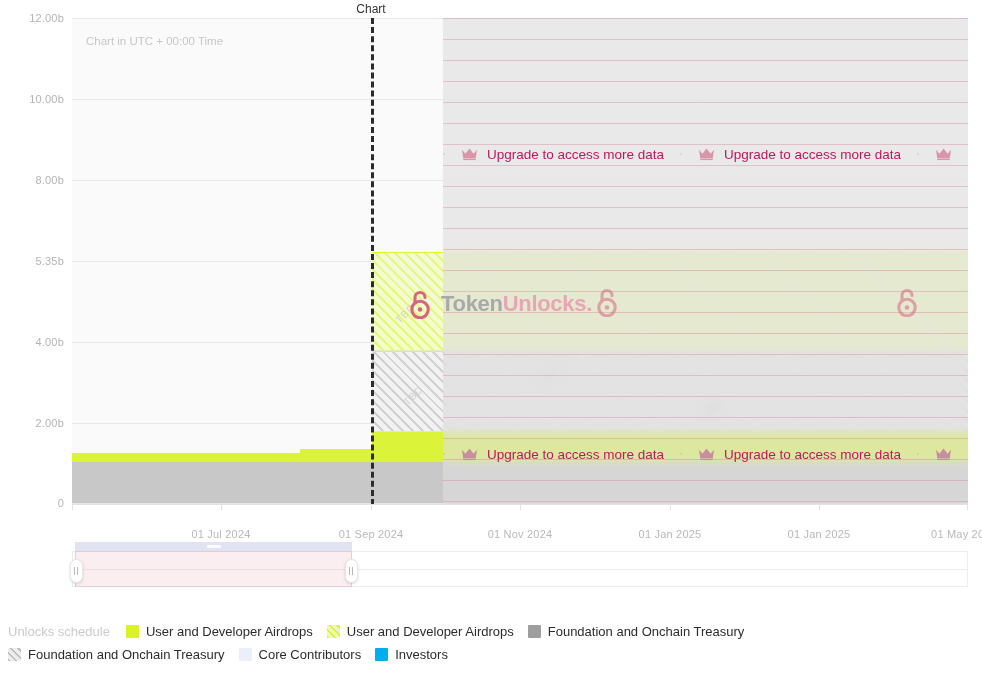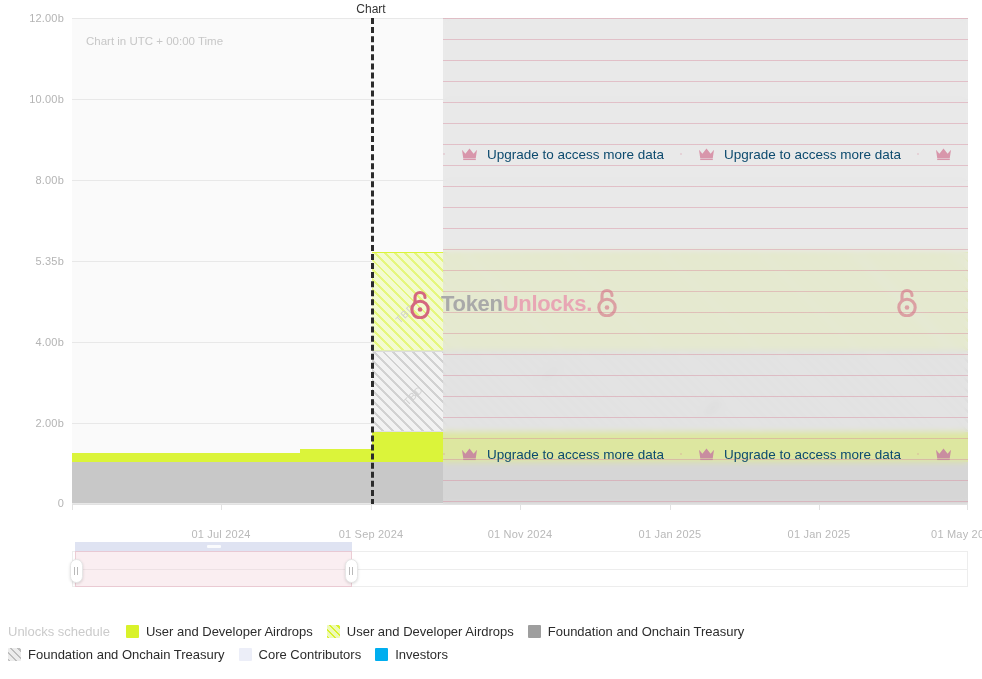--- a/index.html
+++ b/index.html
@@ -117,21 +117,21 @@
     position: absolute; left: 0; right: 0;
     display: flex; align-items: center;
     transform: translateY(-50%);
     pointer-events: none;
   }
   .upgrade-item {
     display: flex; align-items: center; gap: 9px;
     flex: 0 0 auto; padding: 0 16px;
   }
   .upgrade-item .ulabel {
-    font-size: 13.5px; color: #0c4a6e; white-space: nowrap;
+    font-size: 13.5px; color: #be185d; white-space: nowrap;
   }
   .upgrade-rule { flex: 1 1 auto; height: 1px; background: rgba(214,130,150,.45); }
   .crown { display: block; }
 
   
   .watermark {
     position: absolute;
     display: flex; align-items: center; gap: 9px;
     transform: translate(-50%,-50%);
     pointer-events: none; user-select: none;

